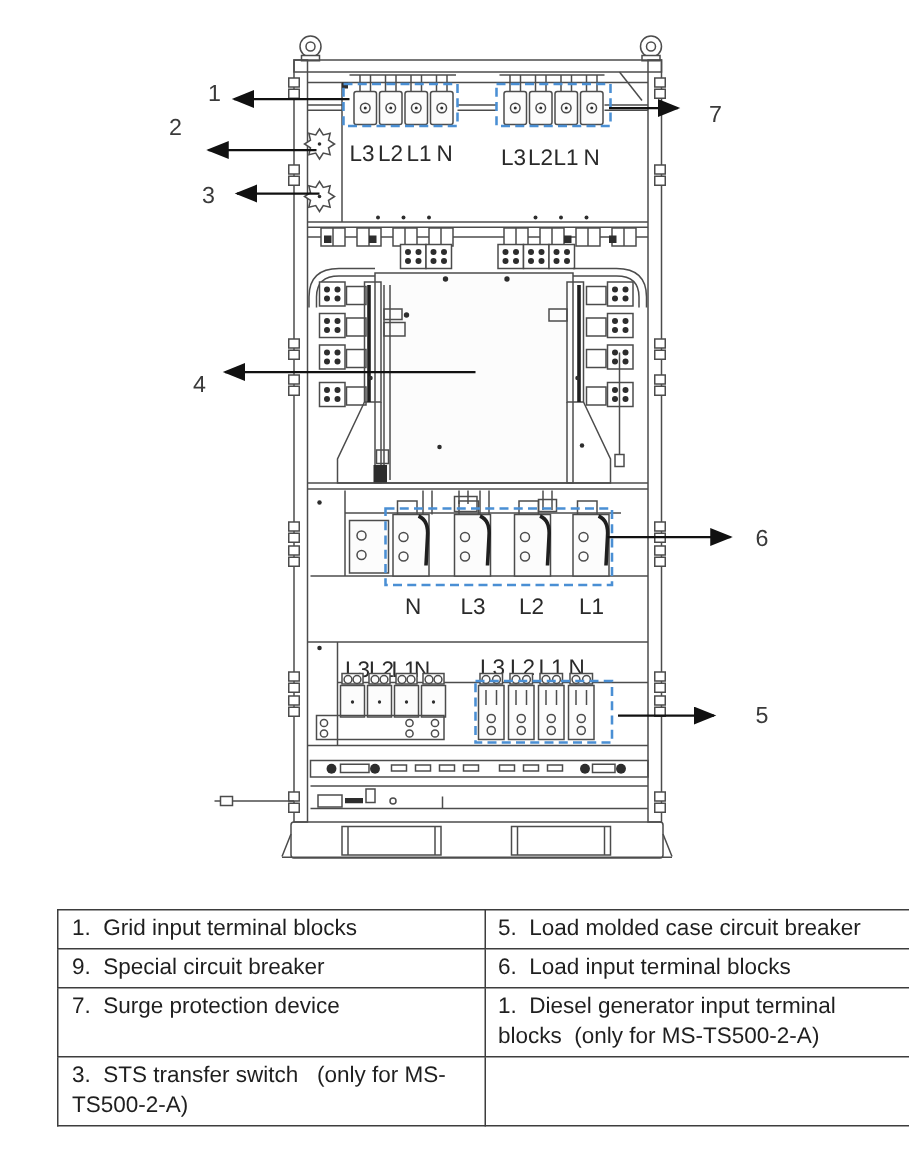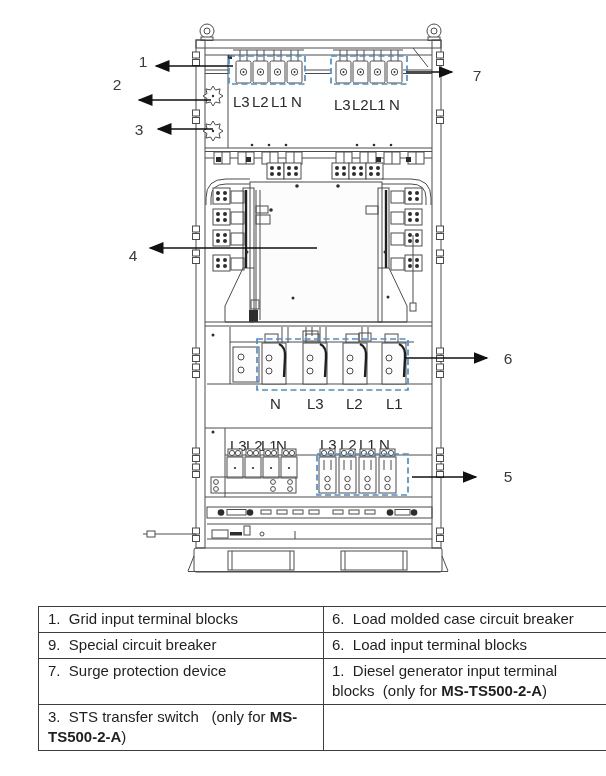--- a/index.html
+++ b/index.html
@@ -15,21 +15,21 @@
   .lbl{font-family:"Liberation Sans",sans-serif;font-size:15px;fill:#2a2a2a;}
   .num{font-family:"Liberation Sans",sans-serif;font-size:15.5px;fill:#3a3a3a;}
   .arr{stroke:#111;stroke-width:1.5;}
   
   .legend{margin:10px 0 0 38px;width:532px;}
   table.lg{border-collapse:collapse;table-layout:fixed;width:532px;
            font-size:15px;line-height:20px;color:#1f1f1f;}
   table.lg td{border:1.5px solid #3d3d3d;vertical-align:top;white-space:pre-wrap;}
   td.cL{width:269px;padding:2px 6px 3px 9px;margin-top:16px;}
   td.cR{width:263px;padding:2px 22px 3px 8px;}
-  .b{font-weight:bold;}
+  .b{font-weight:normal;}
 </style>
 </head>
 <body>
 
 <div class="page">
 
 <svg width="606" height="596" viewBox="0 0 606 596">
   <defs>
     <marker id="ah" markerWidth="11" markerHeight="9" refX="9" refY="4" orient="auto">
       <path d="M0,0 L10,4 L0,8 Z" fill="#111"></path>
@@ -385,21 +385,21 @@
     <line class="arr" x1="406" y1="72" x2="452" y2="72" marker-end="url(#ah)"></line>
     <text class="num" x="477" y="81" text-anchor="middle">7</text>
   </g>
 </svg>
 
 <div class="legend">
   <table class="lg">
     <tbody>
       <tr>
         <td class="cL"><span>1.  Grid input terminal blocks</span></td>
-        <td class="cR"><span>6.  Load molded case circuit breaker</span></td>
+        <td class="cR"><span>5.  Load molded case circuit breaker</span></td>
       </tr>
       <tr>
         <td class="cL"><span>9.  Special circuit breaker</span></td>
         <td class="cR"><span>6.  Load input terminal blocks</span></td>
       </tr>
       <tr>
         <td class="cL"><span>7.  Surge protection device</span></td>
         <td class="cR"><span>1.  Diesel generator input terminal blocks  (only for </span><span class="b">MS-TS500-2-A</span><span>)</span></td>
       </tr>
       <tr>

